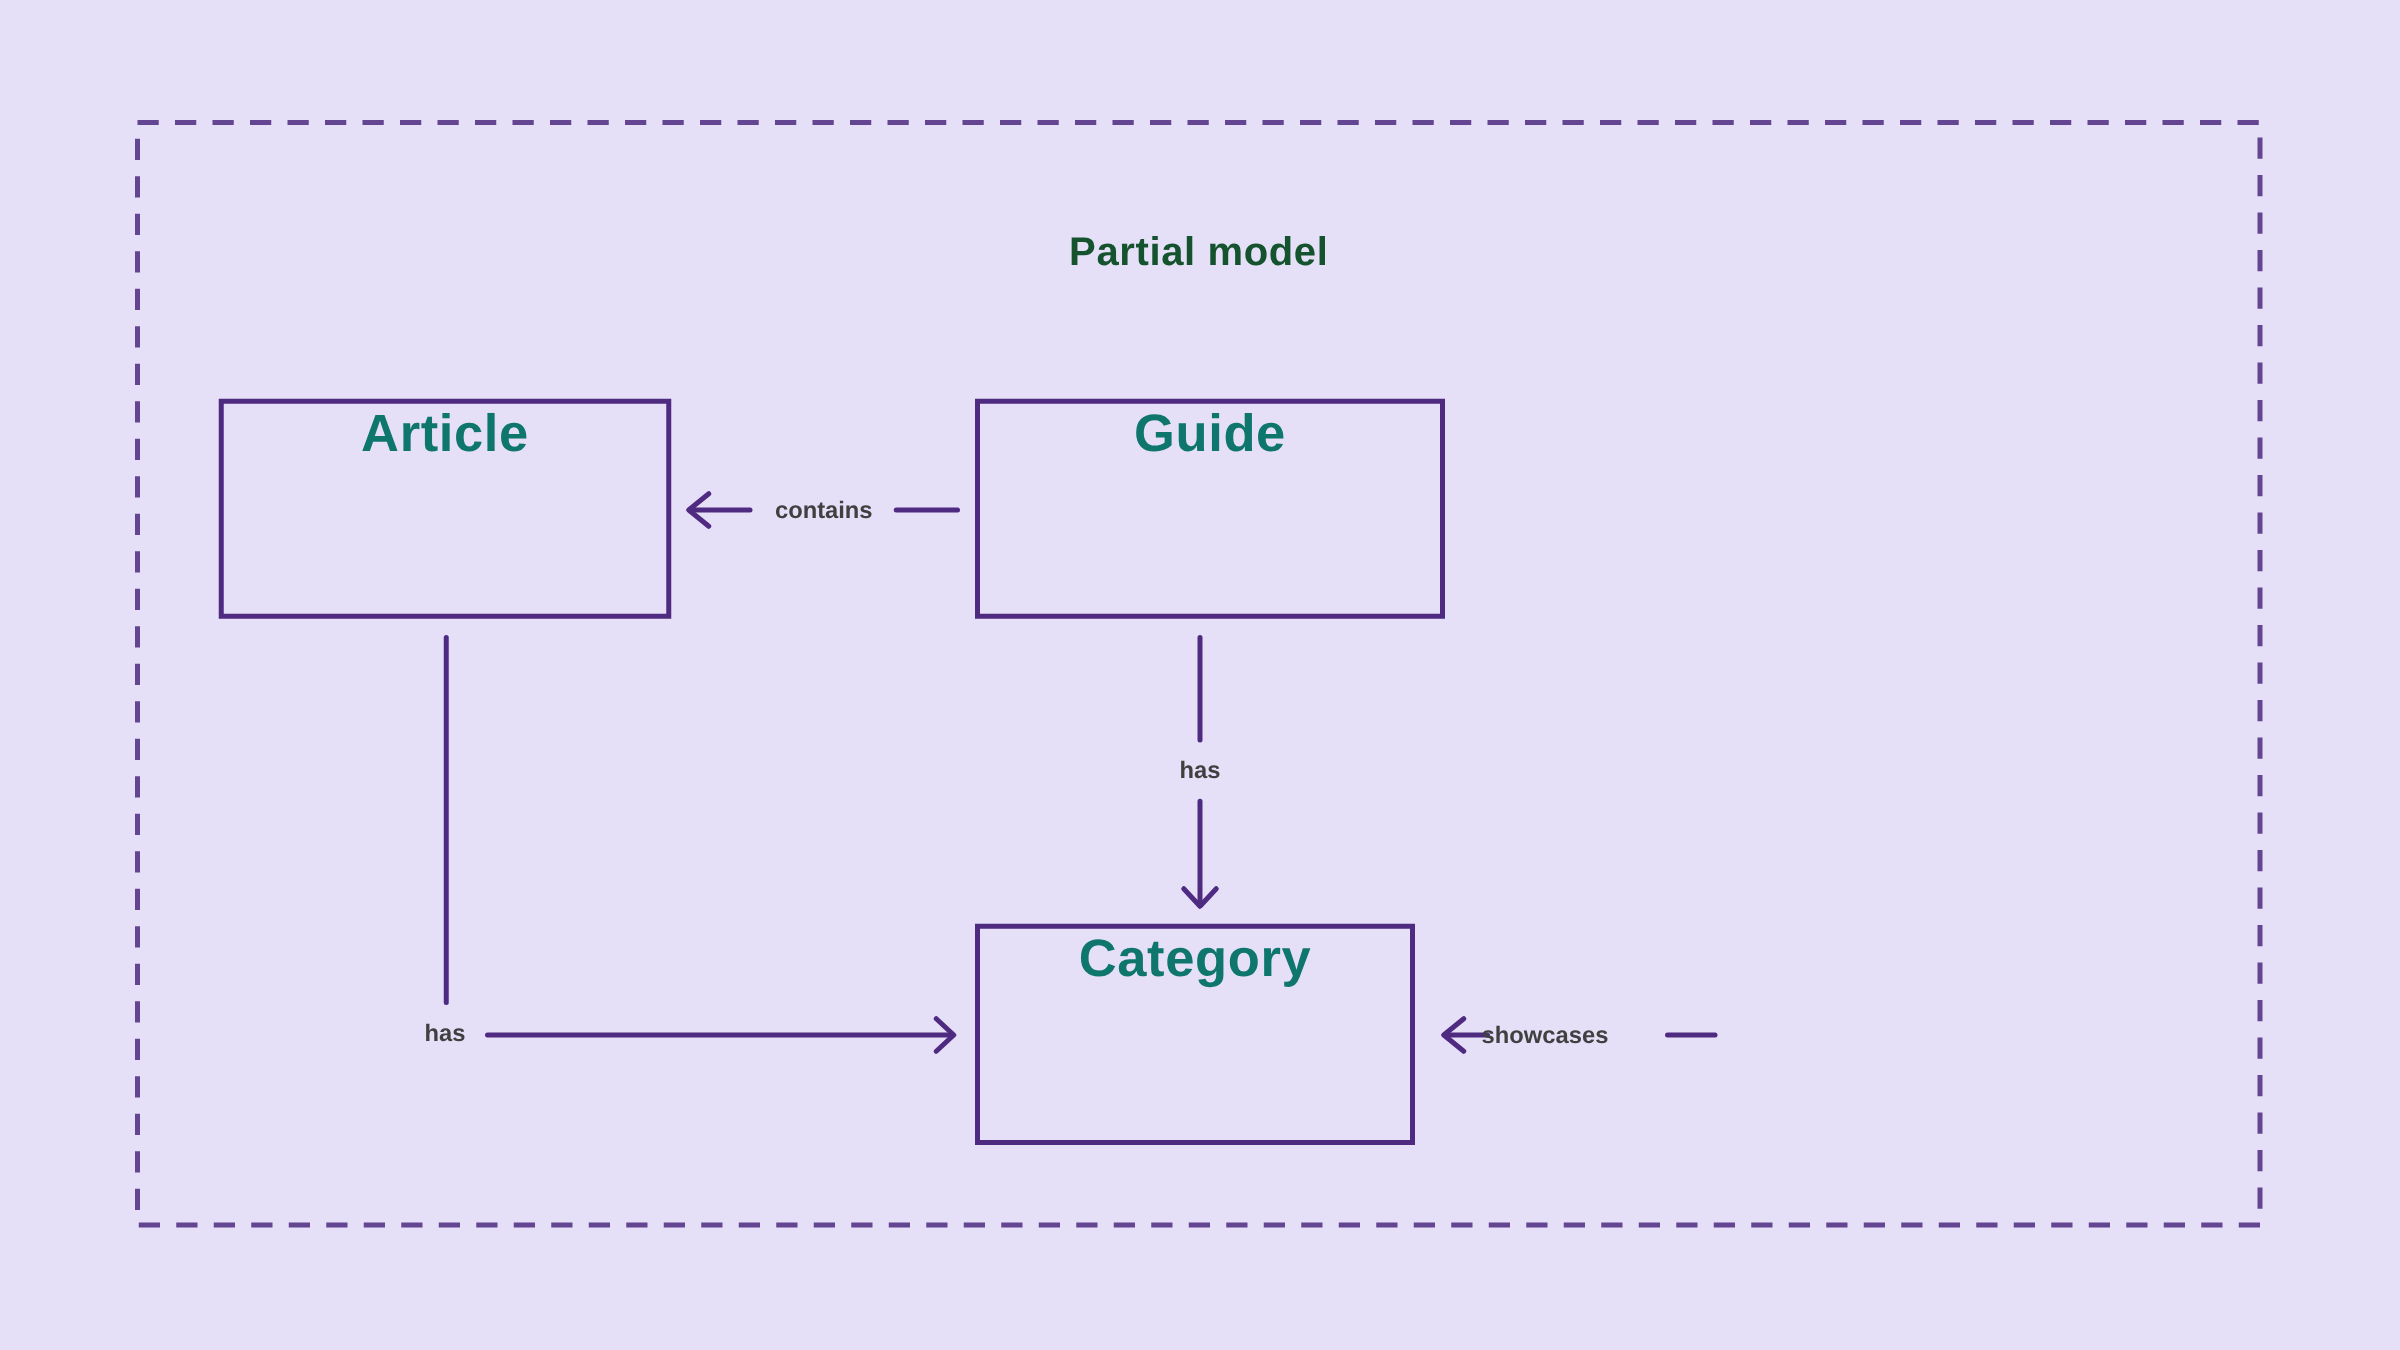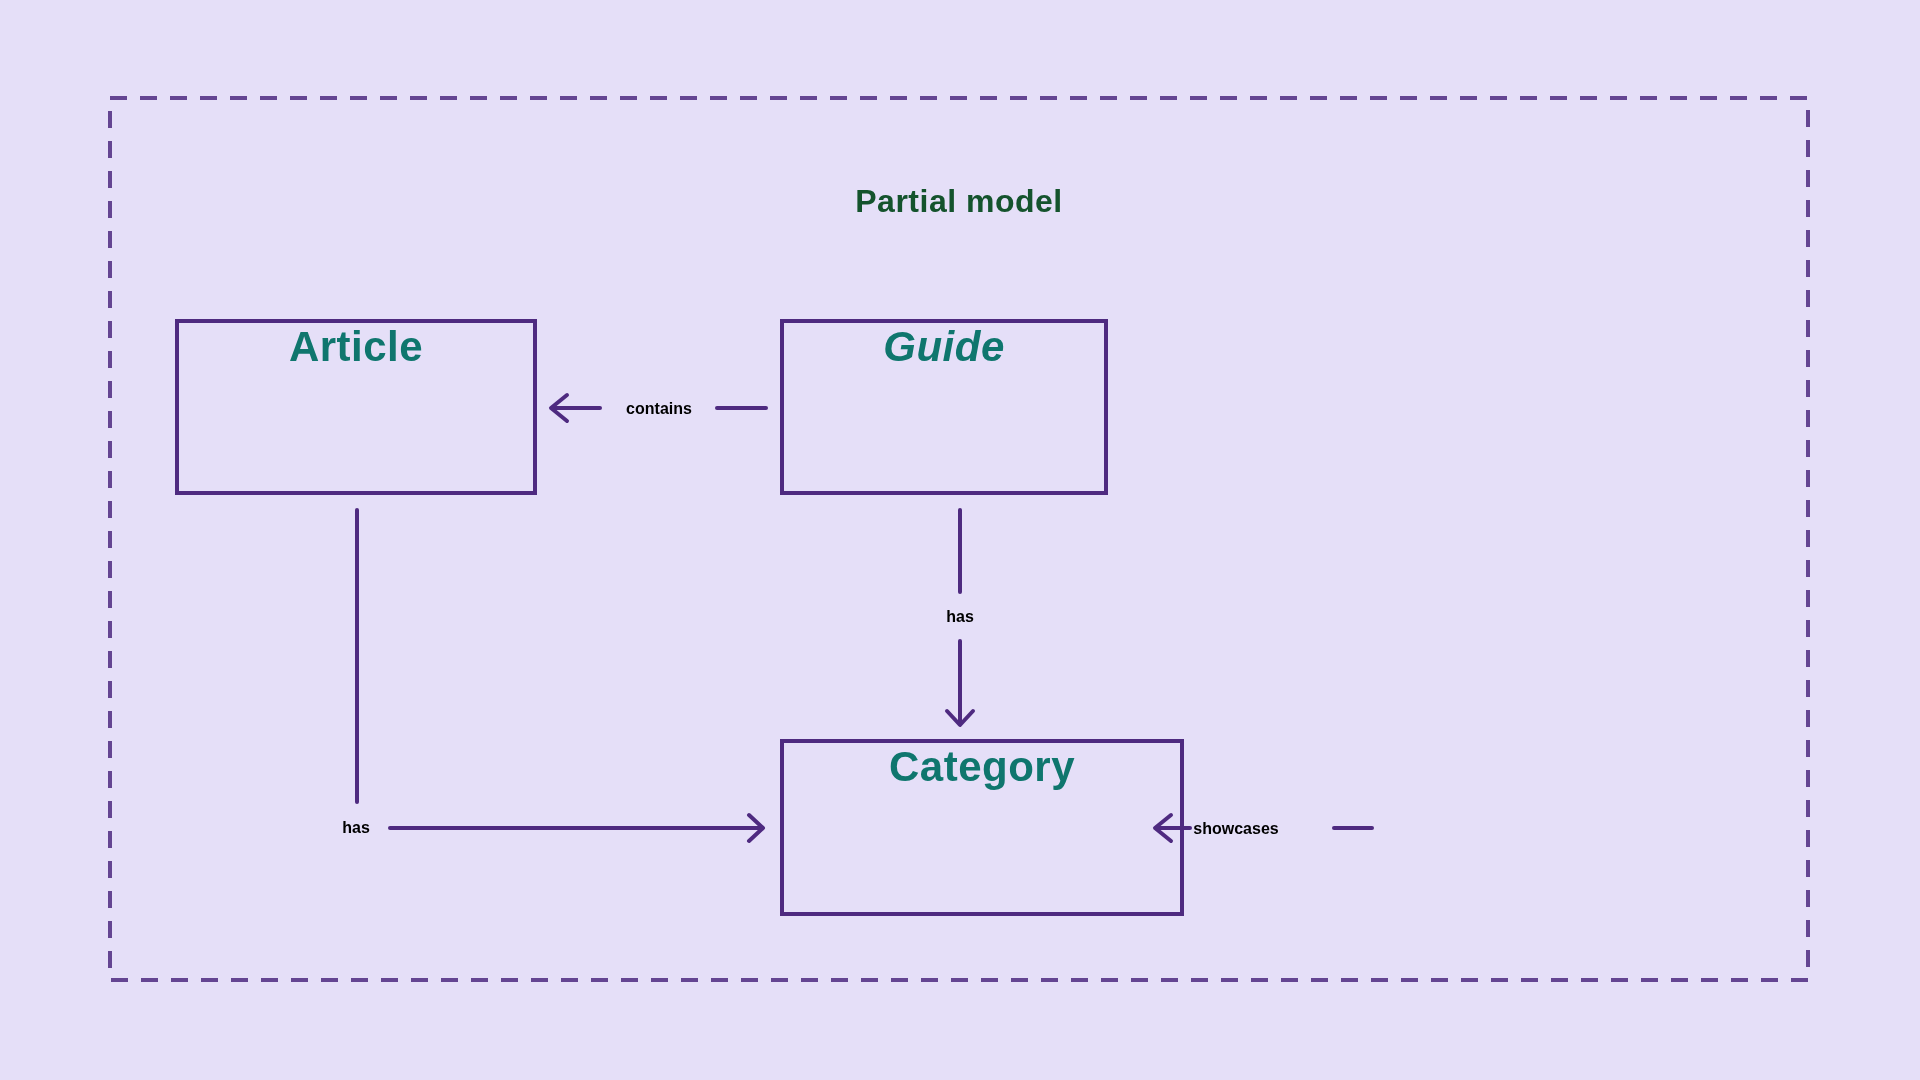--- a/index.html
+++ b/index.html
@@ -34,29 +34,29 @@
     background: transparent;
     display: flex;
     align-items: flex-start;
     justify-content: center;
     color: #0f766e;
     font-size: 42px;
     font-weight: bold;
     letter-spacing: 0.5px;
   }
   .entity-article  { left: 175px;  top: 319px; width: 362px; height: 176px; }
-  .entity-guide    { left: 780px;  top: 319px; width: 328px; height: 176px; font-style: italic; }
-  .entity-category { left: 780px;  top: 739px; width: 404px; height: 177px; }
+  .entity-guide    { left: 780px;  top: 319px; width: 376px; height: 176px; }
+  .entity-category { left: 780px;  top: 739px; width: 352px; height: 177px; }
   .entity-hub      { left: 1383px; top: 739px; width: 362px; height: 177px; }
   .edge-label {
     position: absolute;
     transform: translate(-50%, -50%);
-    font-size: 16px;
+    font-size: 19px;
     font-weight: bold;
-    color: #000000;
+    color: #404040;
     white-space: nowrap;
   }
   .edge-label-contains     { left: 659px;  top: 409px; }
   .edge-label-has-vert     { left: 960px;  top: 617px; }
   .edge-label-has-elbow    { left: 356px;  top: 828px; }
   .edge-label-showcases    { left: 1236px; top: 829px; }
   .connector {
     stroke: #4e2a80;
     stroke-width: 4;
     fill: none;

